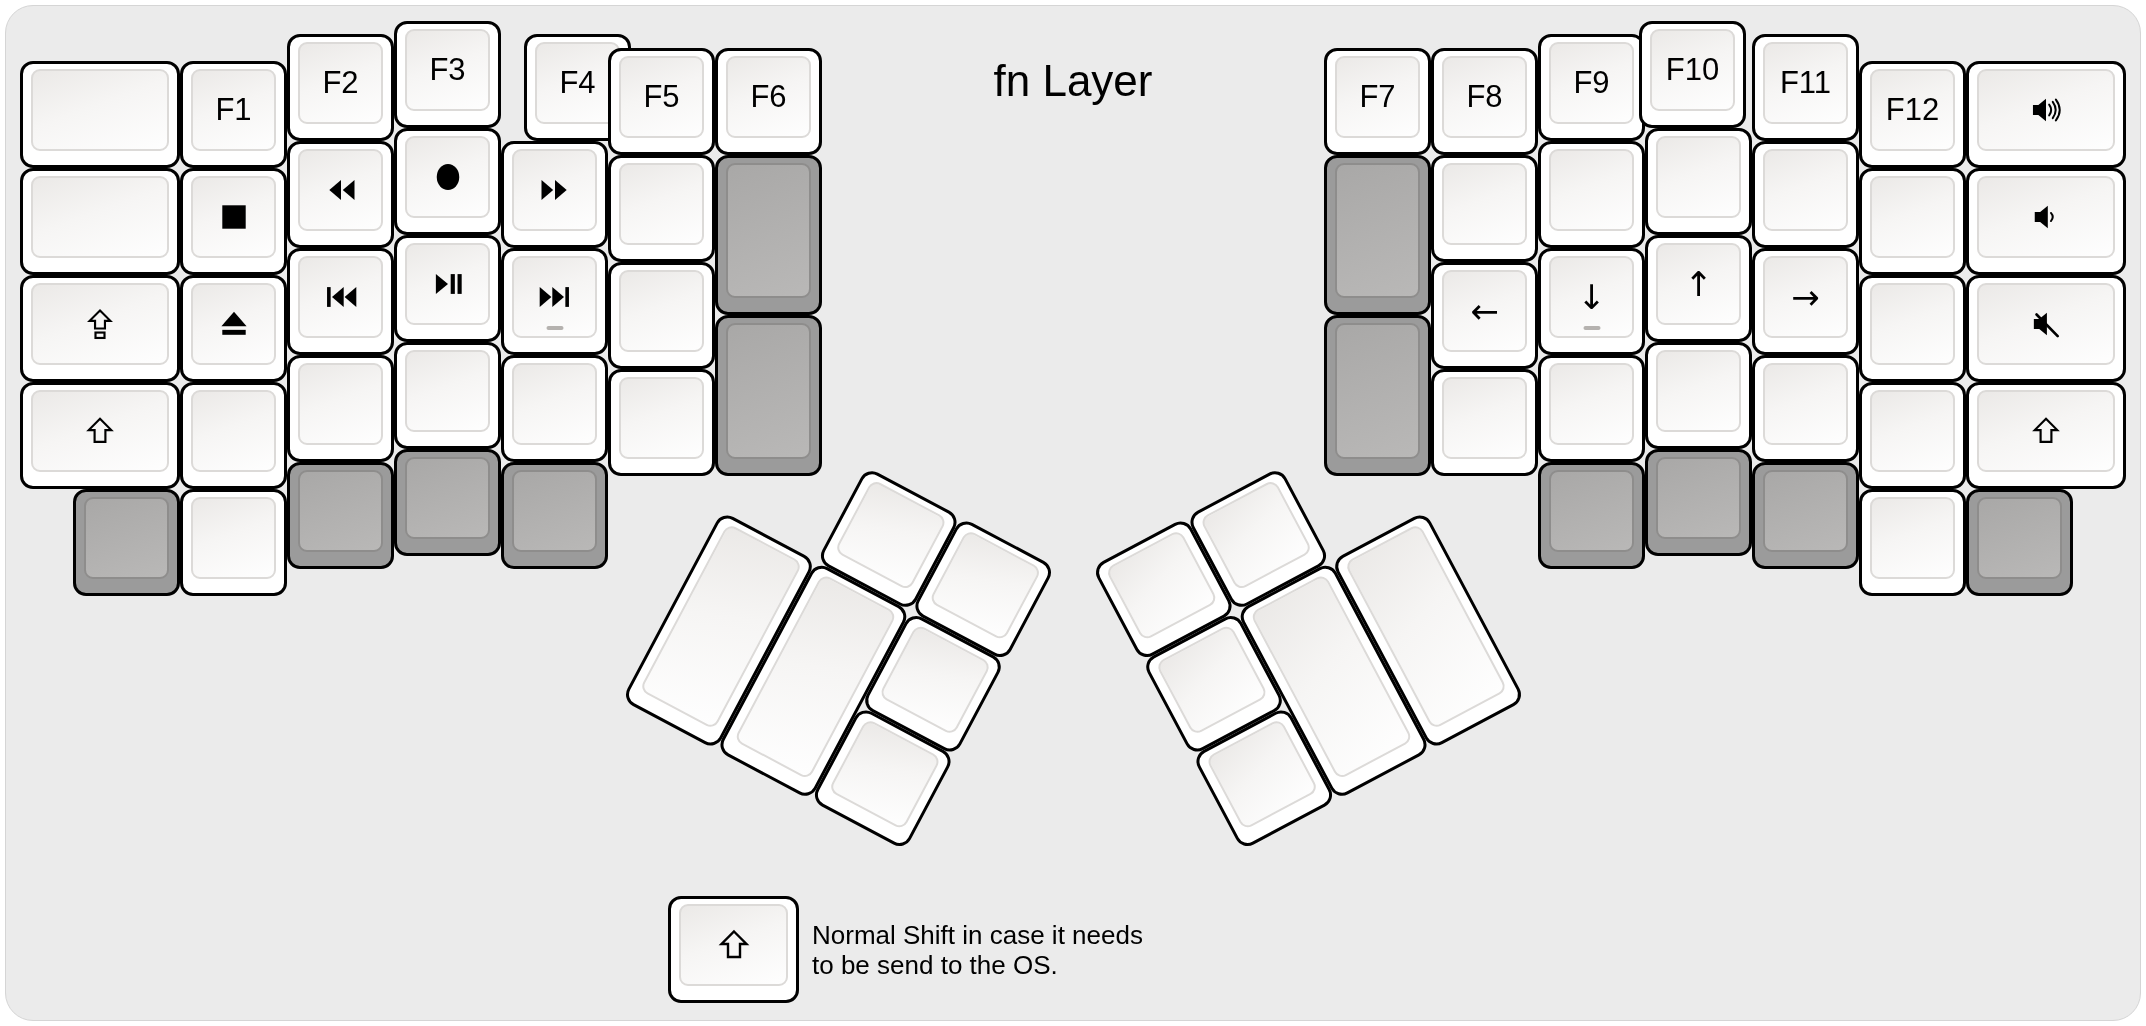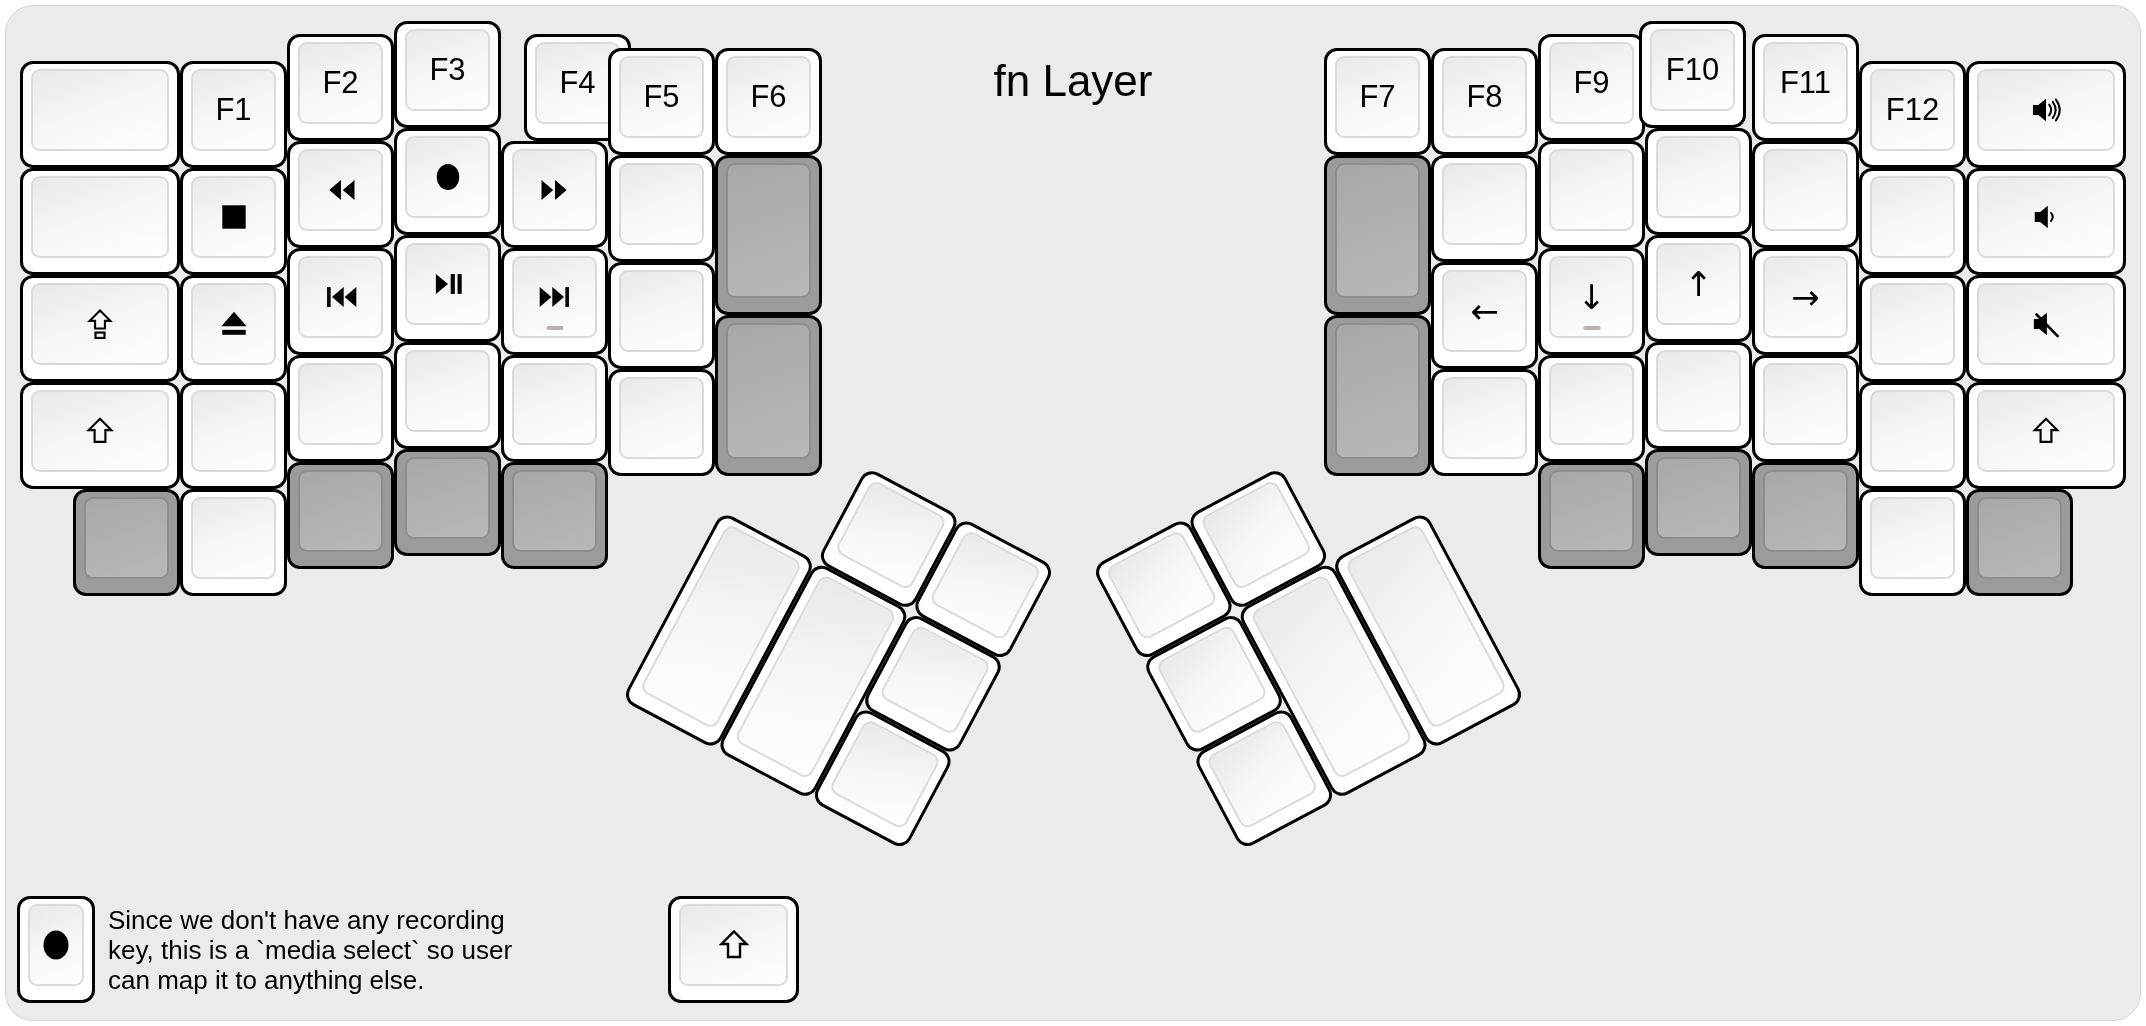--- a/index.html
+++ b/index.html
@@ -372,37 +372,27 @@
           </div>
           <div class="key white" style="left: 107px; top: 107px; width: 107px; height: 214px;">
             <div class="face"></div>
           </div>
           <div class="key white" style="left: 214px; top: 107px; width: 107px; height: 214px;">
             <div class="face"></div>
           </div>
         </div>
       </div>
 
-    <div class="legend-item" style="left:17px;top:896px;">
-      <div class="key white legend-key" style="width:78px;height:107px;">
-        <div class="face">
-            <svg class="icon" width="40" height="40" viewBox="0 0 40 40">
-              <ellipse cx="20" cy="20" rx="12.5" ry="14.5"></ellipse>
-            </svg>
-          </div>
-      </div>
-      <div class="legend-text">Since we don't have any recording
-key, this is a `media select` so user
-can map it to anything else.</div>
-    </div>
 
     <div class="legend-item" style="left:668px;top:896px;">
       <div class="key white legend-key" style="width:131px;height:107px;">
         <div class="face">
             <svg class="icon" width="40" height="40" viewBox="0 0 40 40">
               <path class="o" d="M20 6.5 L32.5 19 H26 V32 H14 V19 H7.5 Z"></path>
             </svg>
           </div>
       </div>
+      <div class="legend-text">Normal Shift in case it needs
+to be send to the OS.</div>
     </div>
 
   </div>
 </div>
 
 </body></html>

